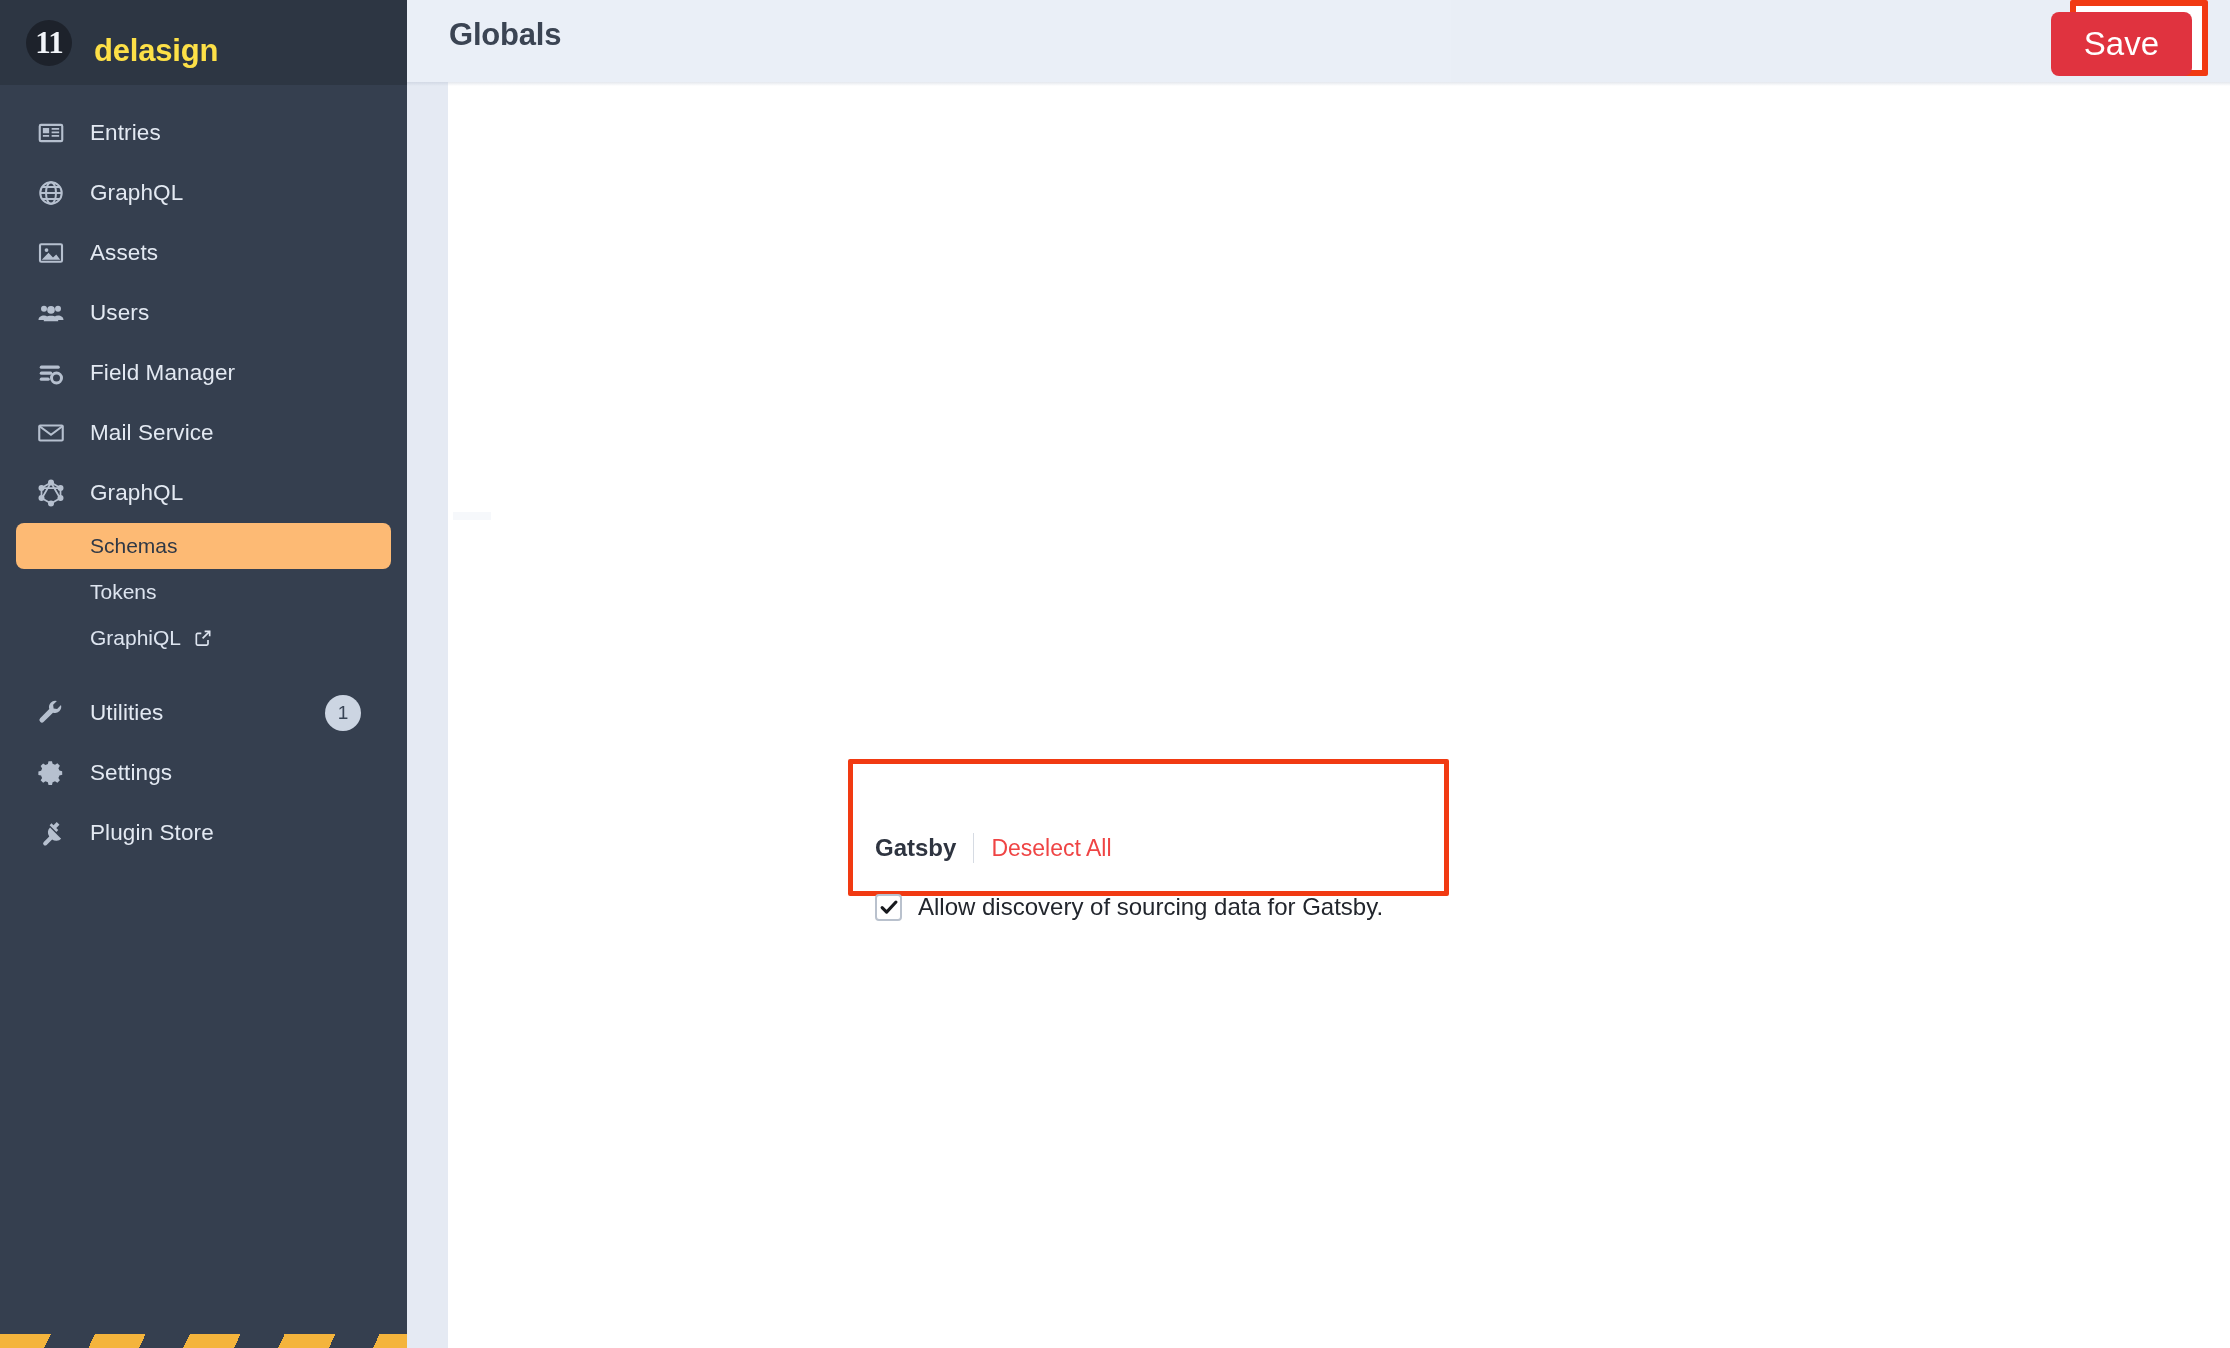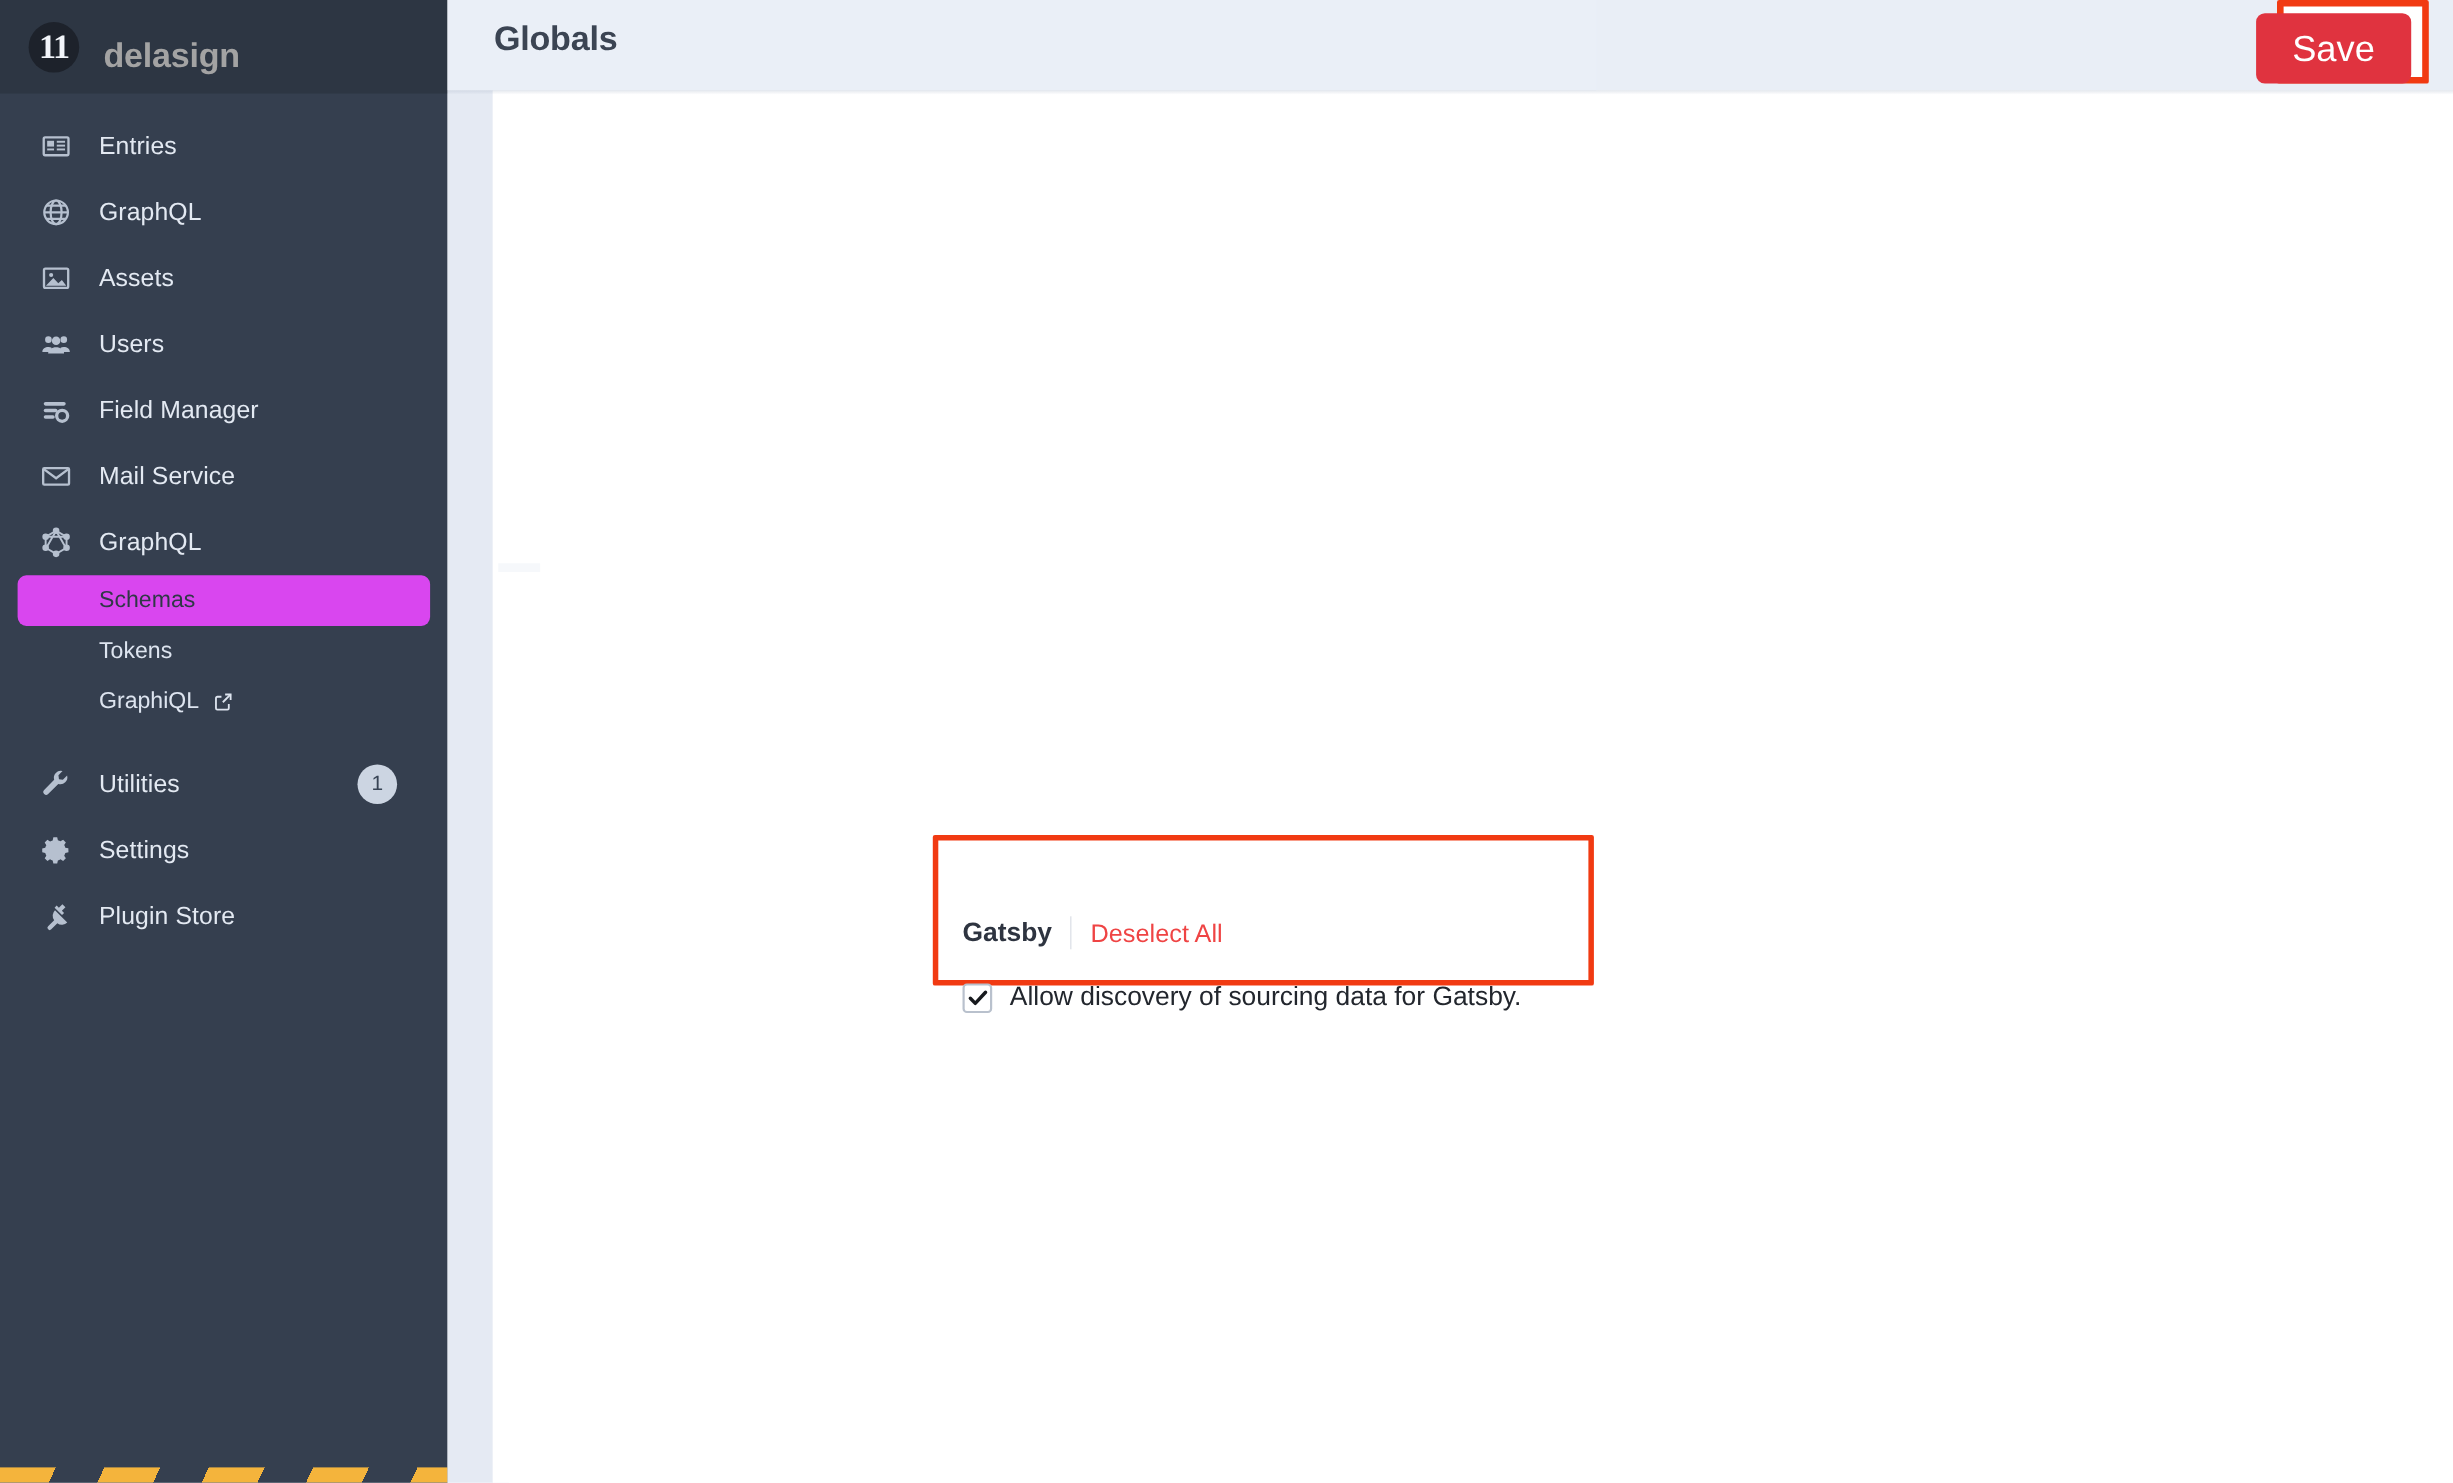--- a/index.html
+++ b/index.html
@@ -31,21 +31,21 @@
     background: #1d222b;
     display: flex; align-items: center; justify-content: center;
     flex: 0 0 46px;
     color: #f2f5fa;
     font-size: 31px; font-weight: 700;
     letter-spacing: -1px;
     font-family: "Liberation Serif", serif;
   }
   #brand-name {
     margin-left: 22px;
-    color: #a3a3a3;
+    color: #fde047;
     font-size: 31px;
     font-weight: 700;
     letter-spacing: -0.2px;
     margin-top: 16px;
   }
 
   #nav { padding-top: 18px; }
   .nav-item {
     display: flex; align-items: center;
     height: 60px;
@@ -80,21 +80,21 @@
 
   
   .sub-item {
     height: 46px;
     margin: 0 16px;
     display: flex; align-items: center;
     padding-left: 74px;
     border-radius: 8px;
     cursor: pointer;
   }
-  .sub-item.active { background: #d946ef; }
+  .sub-item.active { background: #fdba74; }
   .sub-label {
     color: #dde4ef;
     font-size: 21px;
   }
   .sub-item.active .sub-label { color: #2f3846; }
   .ext-icon {
     margin-left: 12px;
     color: #dde4ef;
     display: inline-flex;
   }

